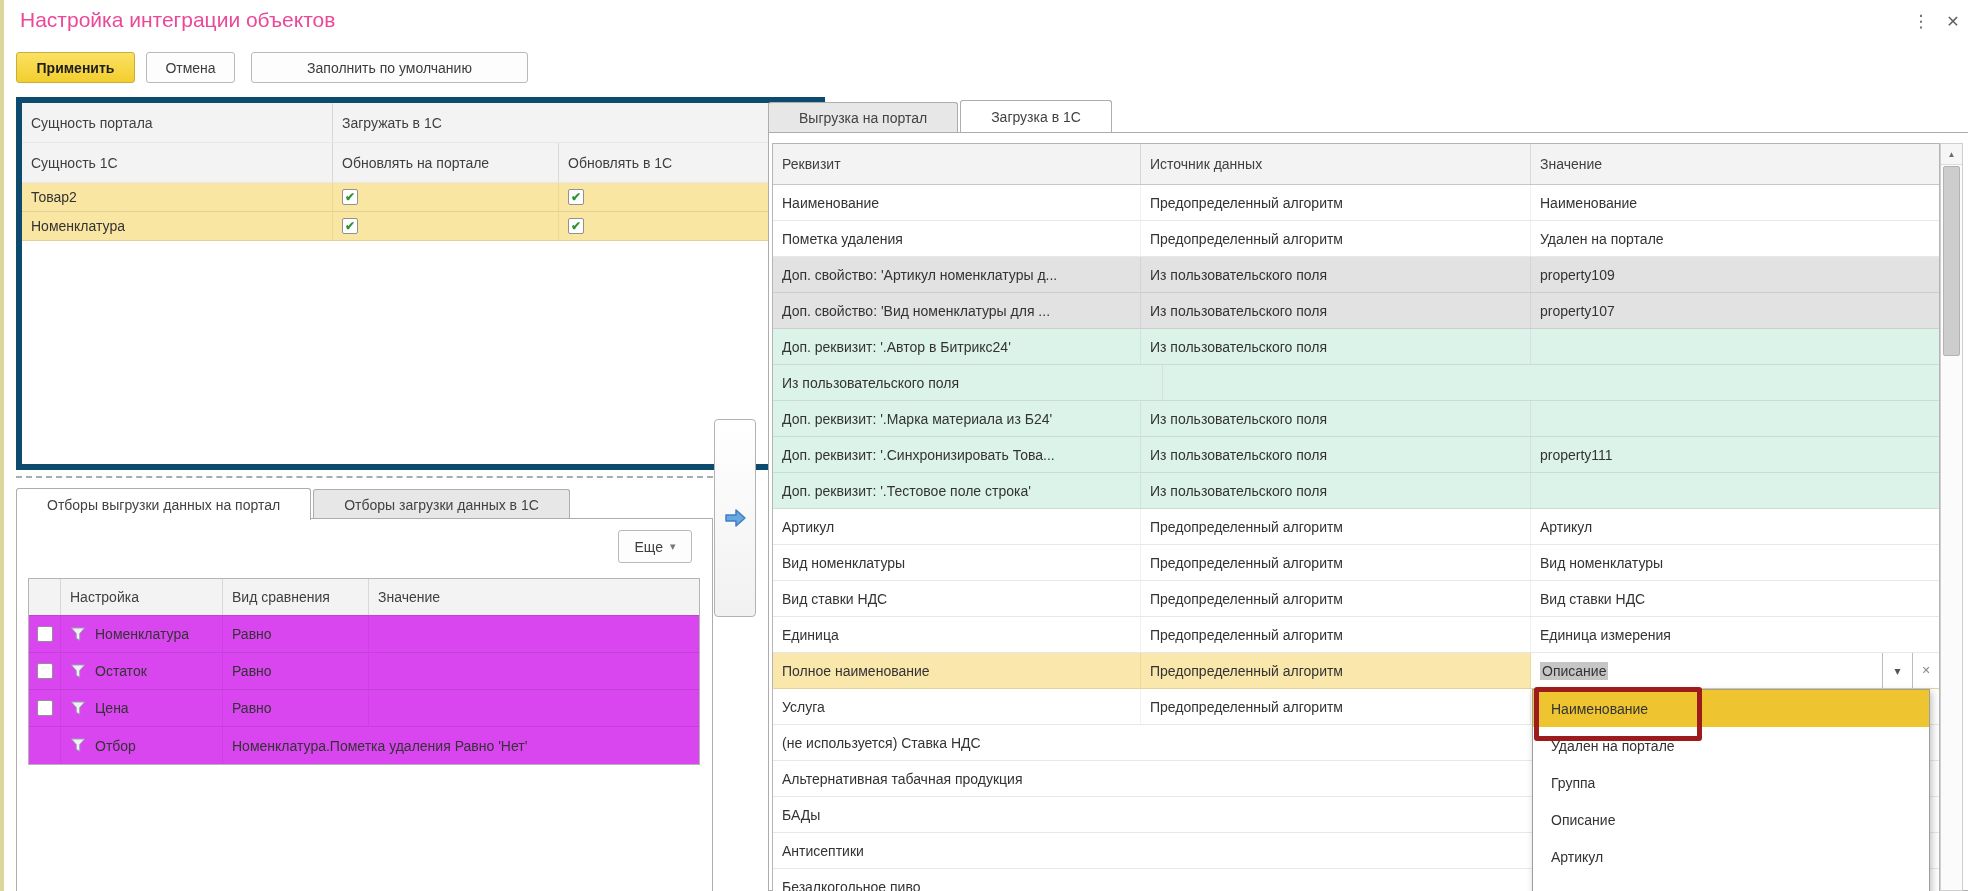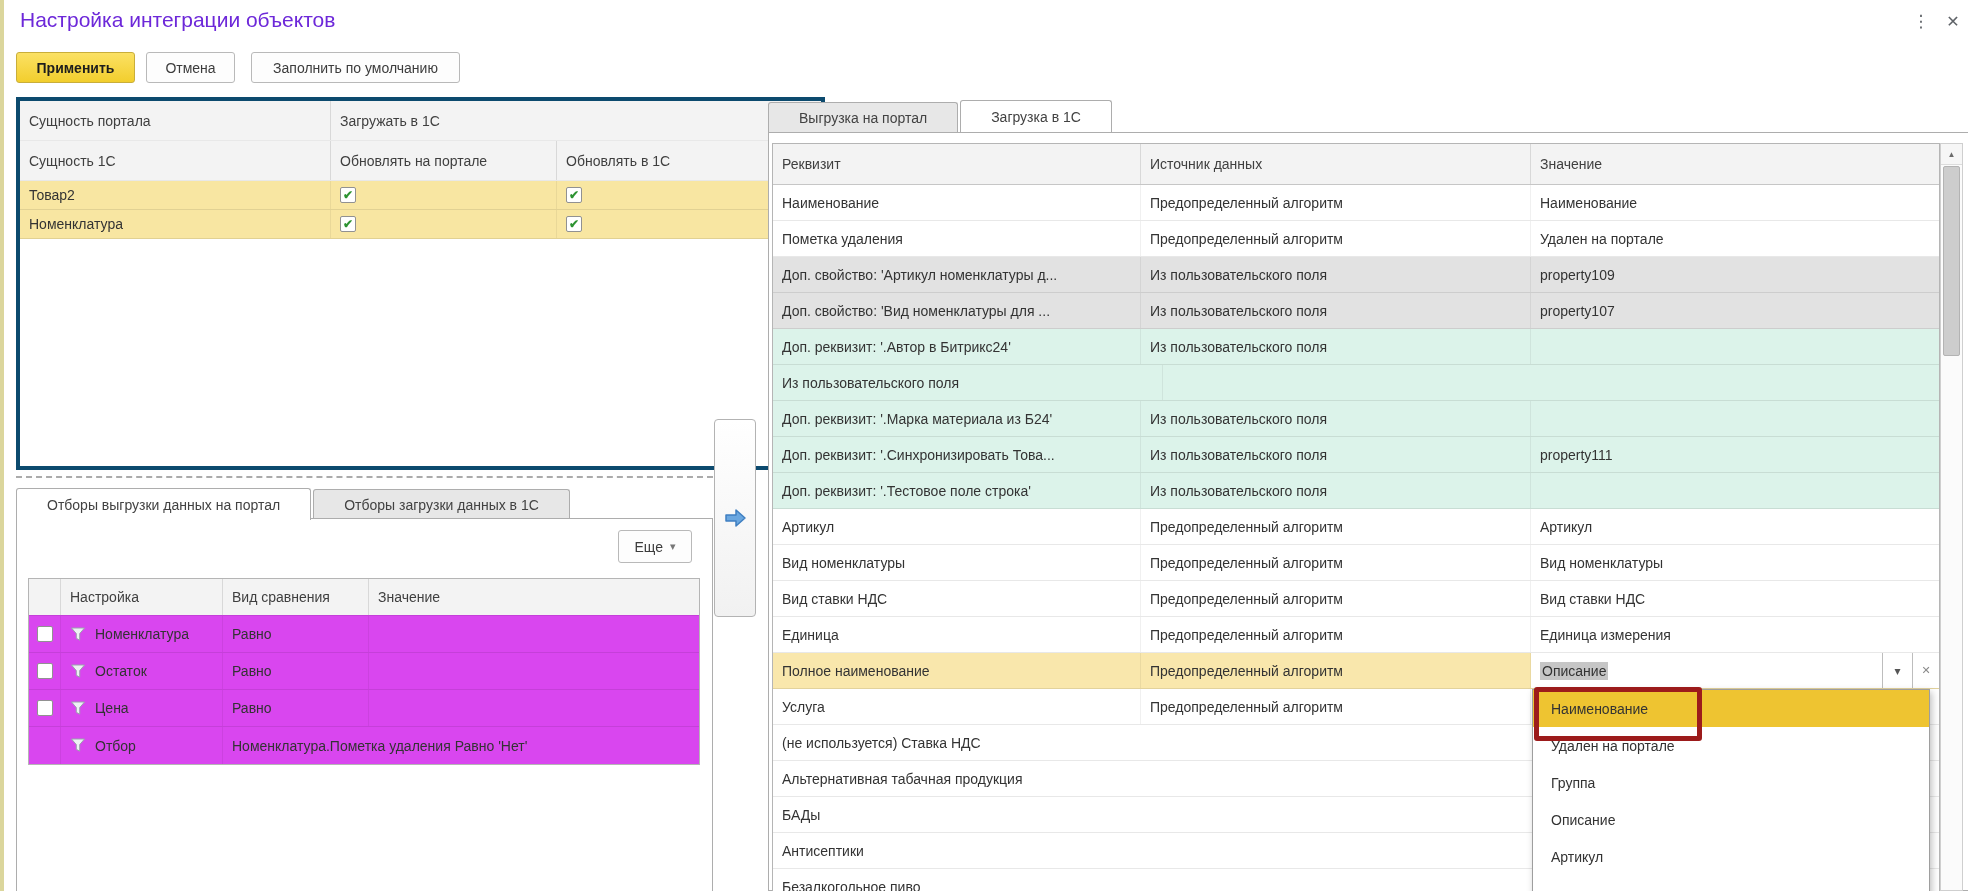--- a/index.html
+++ b/index.html
@@ -2,47 +2,47 @@
 <html><head>
 <meta charset="utf-8">
 <style>
   html,body{margin:0;padding:0;background:#fff;}
   #screen{position:relative;width:1968px;height:891px;overflow:hidden;background:#fff;
           font-family:"Liberation Sans",sans-serif;font-size:14px;color:#333;}
   .abs{position:absolute;}
 
   
   .edge-strip{left:0;top:0;width:4px;height:891px;background:#dbd69c;}
-  .win-title{left:20px;top:8px;font-size:21px;color:#6d28d9;}
+  .win-title{left:20px;top:8px;font-size:21px;color:#ec4899;}
   .win-btn{top:8px;width:26px;height:26px;display:flex;align-items:center;justify-content:center;
            color:#5f6368;cursor:pointer;}
   .kebab{left:1908px;font-size:17px;letter-spacing:0;}
   .closew{left:1940px;font-size:16px;}
 
   
   .btn{display:inline-flex;align-items:center;justify-content:center;height:31px;
        border:1px solid #b9b9b9;border-radius:3px;background:#fdfdfd;color:#3c3c3c;
        padding:0 16px;box-sizing:border-box;cursor:pointer;}
   .btn-apply{left:16px;top:52px;width:119px;background:linear-gradient(#fbe164,#f2ce2d);
              border-color:#c9ae3a;font-weight:bold;color:#1d1d1d;}
   .btn-cancel{left:146px;top:52px;width:89px;}
-  .btn-fill{left:251px;top:52px;width:209px;}
+  .btn-fill{left:251px;top:52px;width:277px;}
   .btn-more{left:618px;top:530px;width:74px;height:33px;gap:7px;}
   .btn-more .mini-arrow{font-size:11px;color:#777;}
 
   
   .hcell{background:#f3f3f3;color:#3f3f3f;display:flex;align-items:center;padding:0 9px;
          box-sizing:border-box;border-right:1px solid #d8d8d8;overflow:hidden;white-space:nowrap;}
   .cell{display:flex;align-items:center;padding:0 9px;box-sizing:border-box;
         border-right:1px solid rgba(0,0,0,0.06);overflow:hidden;white-space:nowrap;}
   .row{display:flex;box-sizing:border-box;border-bottom:1px solid rgba(0,0,0,0.09);}
   .last-col{border-right:none !important;flex:1;}
 
   
-  .entities{left:16px;top:97px;width:809px;height:373px;border:4px solid #0c4a6e;background:#fff;
+  .entities{left:16px;top:97px;width:809px;height:373px;border:6px solid #0c4a6e;background:#fff;
             box-sizing:border-box;}
   .ent-row{height:40px;}
   .ent-data{height:29px;background:#f8e6a2;}
   .ent-c1{width:311px;}
   .ent-c2{width:226px;}
 
   
   .checkbox{width:16px;height:16px;background:#fff;border:1px solid #919191;border-radius:2px;
             display:flex;align-items:center;justify-content:center;box-sizing:border-box;cursor:pointer;}
   .checkbox .tick{font-size:12px;line-height:12px;color:#2d9331;font-weight:bold;margin-top:-1px;}

